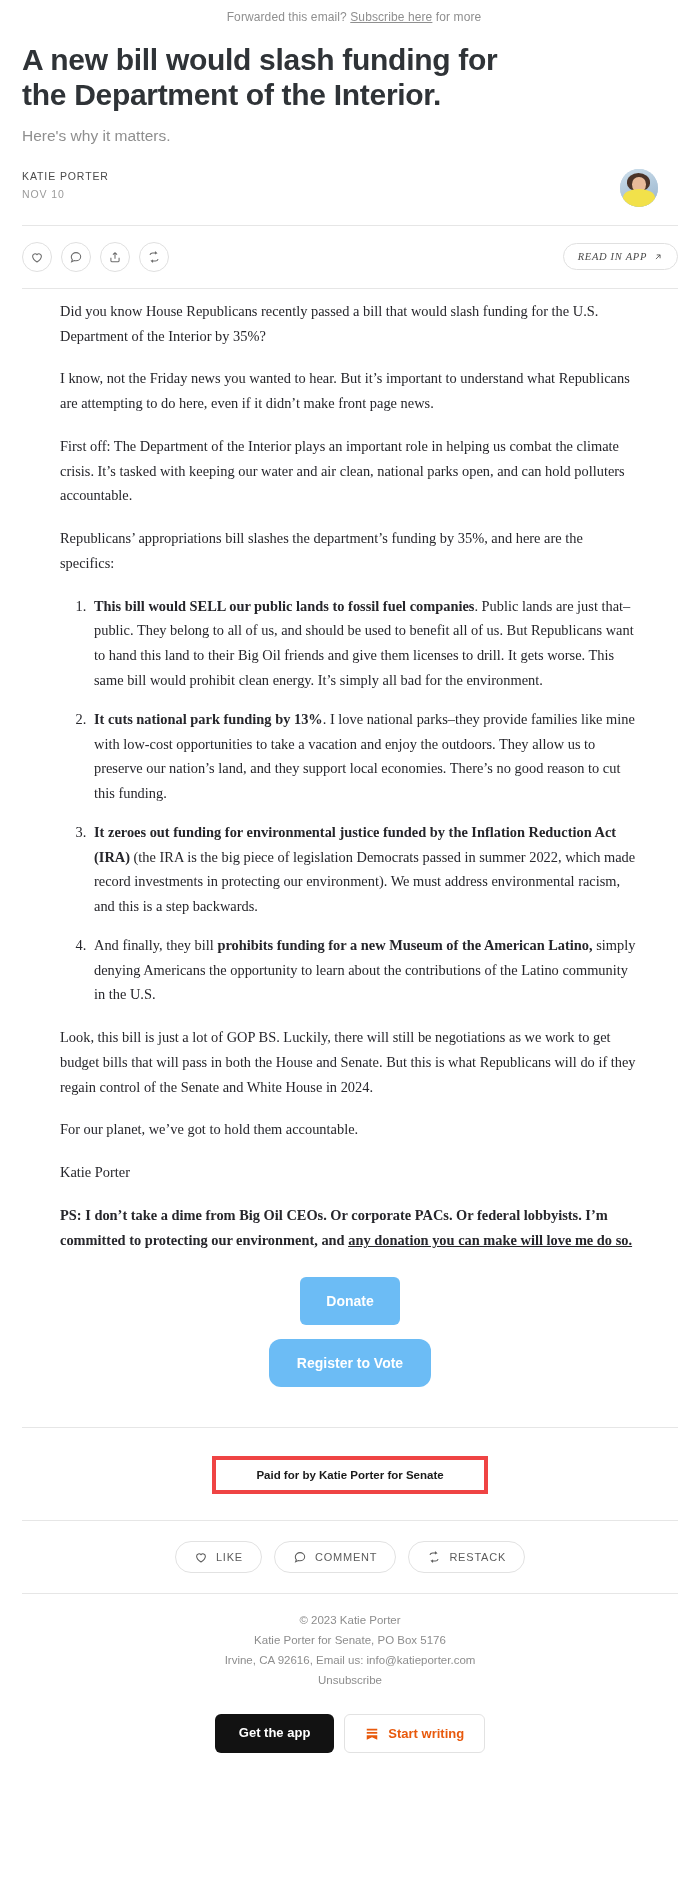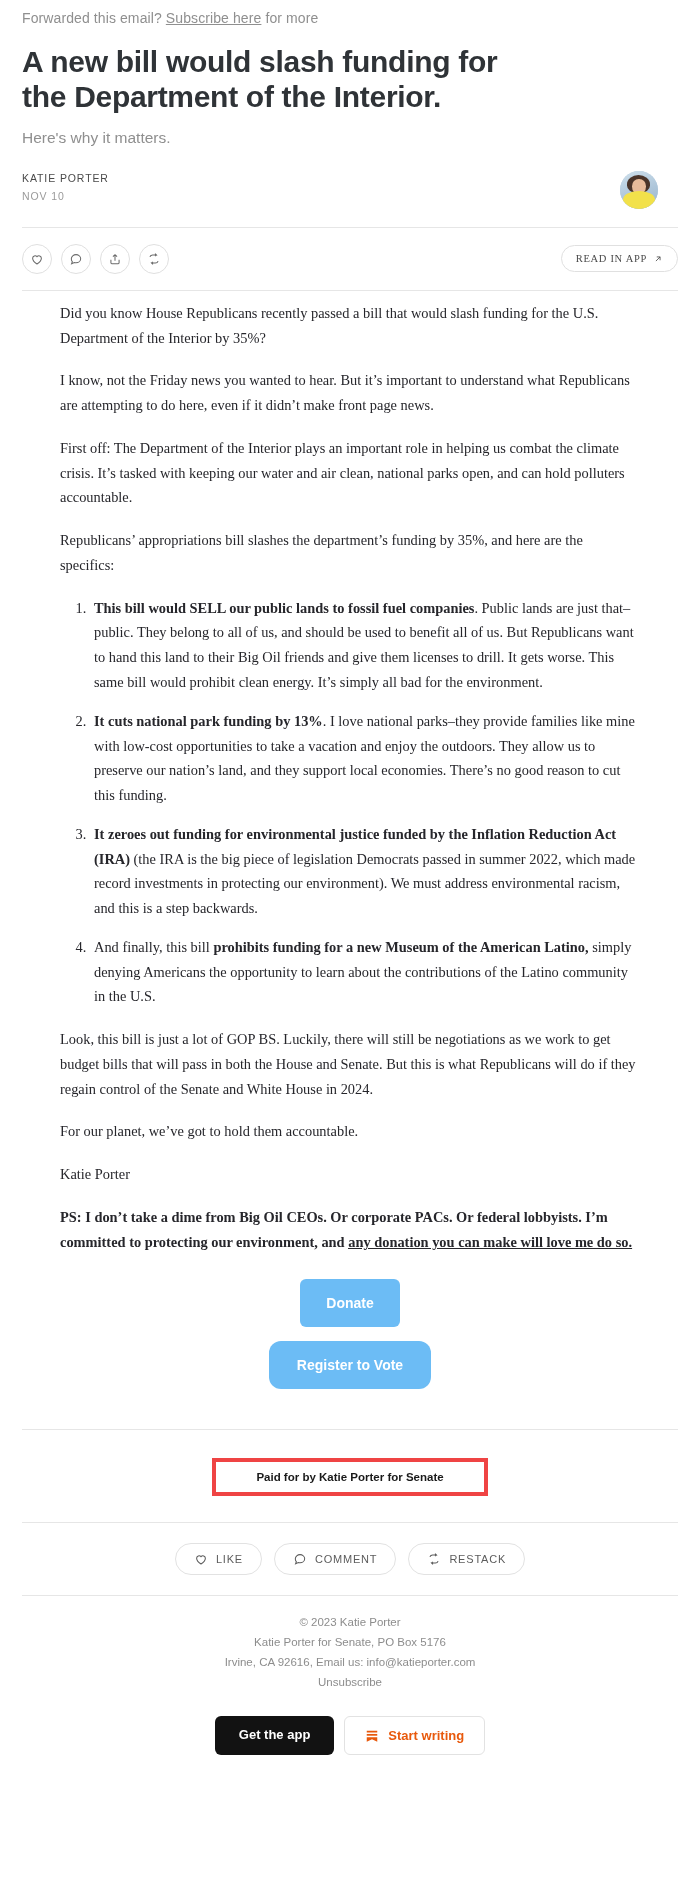--- a/index.html
+++ b/index.html
@@ -8,23 +8,23 @@
     width: 700px;
     background: #ffffff;
     font-family: "Liberation Sans", sans-serif;
     color: #1a1a1a;
     -webkit-font-smoothing: antialiased;
   }
   .page { width: 700px; margin: 0 auto; padding: 0 0 0 0; }
 
   
   .fwd-bar {
-    text-align: left;
+    text-align: center;
     padding: 10px 14px 0 22px;
-    font-size: 14px;
+    font-size: 12px;
     color: #8f8f8f;
     letter-spacing: .1px;
   }
   .fwd-bar a { color: #8f8f8f; text-decoration: underline; }
 
   
   .header { padding: 18px 22px 0 22px; }
   h1.title {
     font-size: 30px;
     line-height: 1.18;
@@ -72,20 +72,21 @@
   .avatar .hair { position:absolute; left:7px; top:4px; width:23px; height:18px; background:#4a3429; border-radius:50% 50% 42% 42%; }
   .avatar .face { position:absolute; left:12px; top:8px; width:14px; height:15px; background:#e8bb9a; border-radius:48%; }
   .avatar .shirt { position:absolute; left:3px; bottom:0; width:32px; height:18px; background:#f2e14a; border-radius:48% 48% 0 0; }
 
   .divider { height:1px; background:#e6e6e6; margin: 0; }
 
   
   .actionbar {
     display:flex; align-items:center; justify-content:space-between;
     padding: 16px 22px 16px 22px;
+    font-style: italic;
   }
   .icon-group { display:flex; gap: 9px; }
   .round-btn {
     width: 30px; height: 30px; border-radius: 50%;
     border: 1px solid #e0e0e0; background:#fff;
     display:flex; align-items:center; justify-content:center;
   }
   .round-btn svg { display:block; }
   .read-in-app {
     border: 1px solid #e0e0e0; border-radius: 16px;
@@ -258,21 +259,21 @@
       <li>
         <strong>This bill would SELL our public lands to fossil fuel companies</strong><span>. Public lands are just that–public. They belong to all of us, and should be used to benefit all of us. But Republicans want to hand this land to their Big Oil friends and give them licenses to drill. It gets worse. This same bill would prohibit clean energy. It’s simply all bad for the environment.</span>
       </li>
       <li>
         <strong>It cuts national park funding by 13%</strong><span>. I love national parks–they provide families like mine with low-cost opportunities to take a vacation and enjoy the outdoors. They allow us to preserve our nation’s land, and they support local economies. There’s no good reason to cut this funding.</span>
       </li>
       <li>
         <strong>It zeroes out funding for environmental justice funded by the Inflation Reduction Act (IRA)</strong><span> (the IRA is the big piece of legislation Democrats passed in summer 2022, which made record investments in protecting our environment). We must address environmental racism, and this is a step backwards.</span>
       </li>
       <li>
-        <span>And finally, this bill </span><strong>prohibits funding for a new Museum of the American Latino,</strong><span> simply denying Americans the opportunity to learn about the contributions of the Latino community in the U.S.</span>
+        <span>And finally, they bill </span><strong>prohibits funding for a new Museum of the American Latino,</strong><span> simply denying Americans the opportunity to learn about the contributions of the Latino community in the U.S.</span>
       </li>
     </ol>
 
     <p>Look, this bill is just a lot of GOP BS. Luckily, there will still be negotiations as we work to get budget bills that will pass in both the House and Senate. But this is what Republicans will do if they regain control of the Senate and White House in 2024.</p>
     <p>For our planet, we’ve got to hold them accountable.</p>
     <p>Katie Porter</p>
     <p class="ps">
       <span>PS: I don’t take a dime from Big Oil CEOs. Or corporate PACs. Or federal lobbyists. I’m committed to protecting our environment, and </span><u><a href="#" style="color:inherit;">any donation you can make will love me do so.</a></u>
     </p>
 

